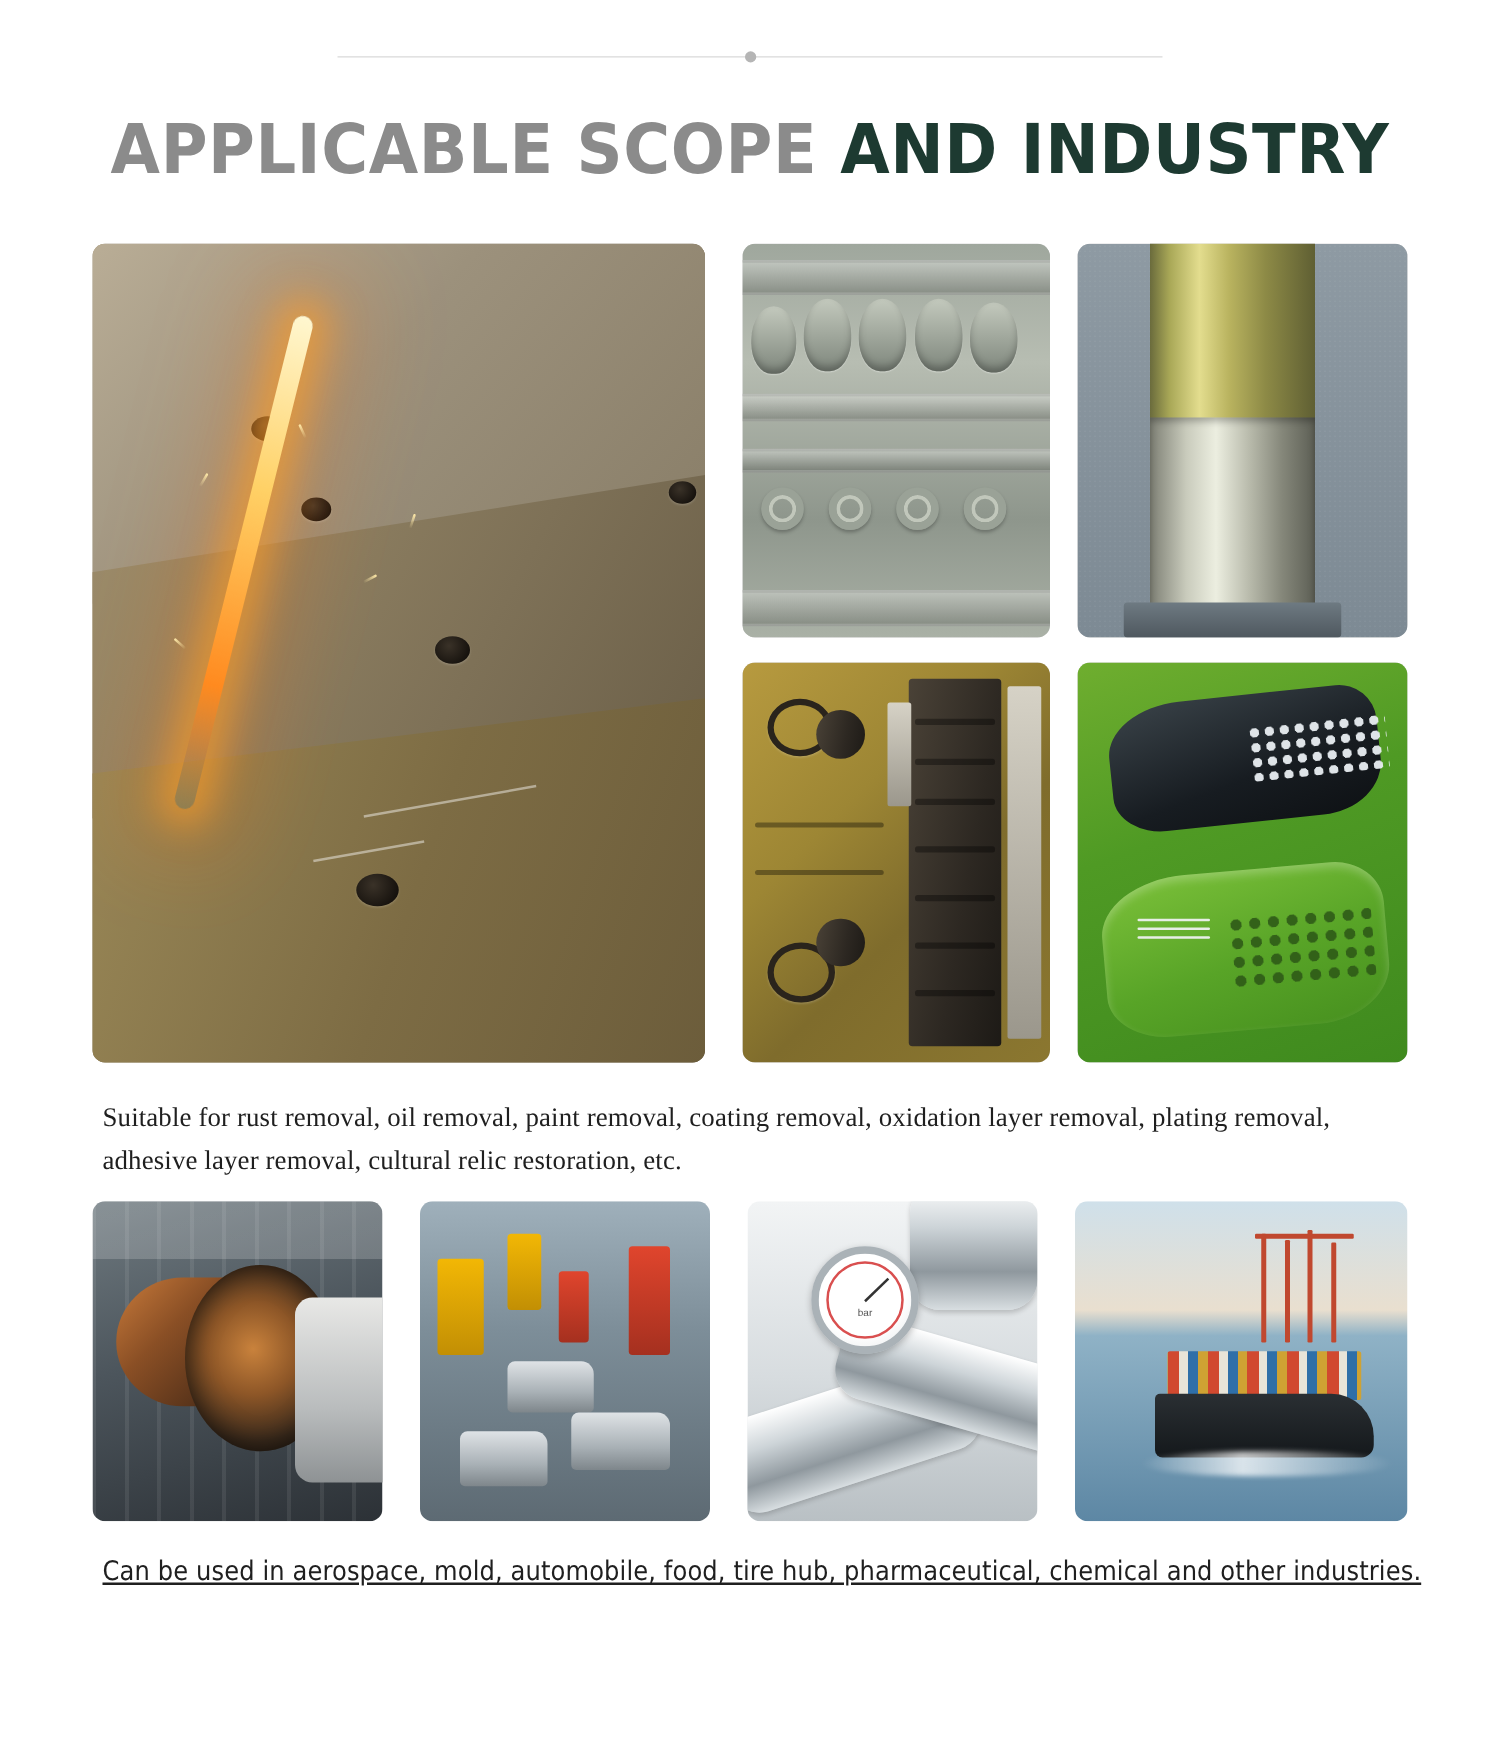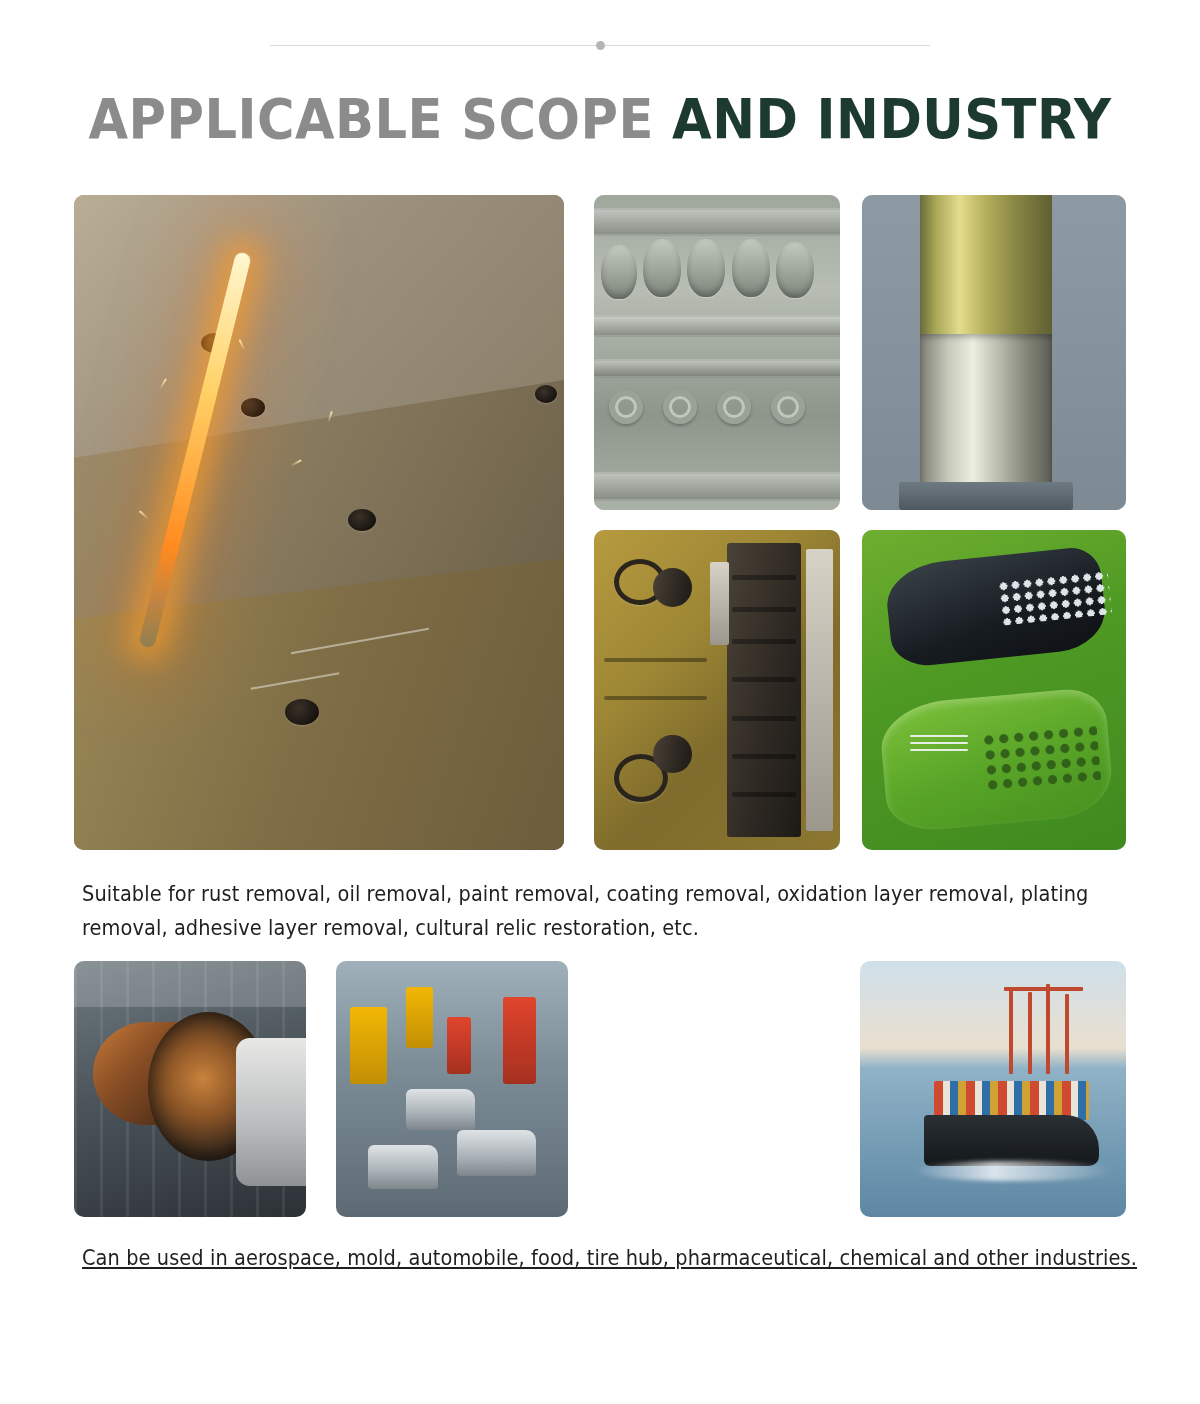--- a/index.html
+++ b/index.html
@@ -261,20 +261,21 @@
   .caption {
     font-family: "DejaVu Sans Condensed", "Liberation Sans", sans-serif;
     font-size: 21.5px;
     line-height: 34px;
     color: #1f1f1f;
     letter-spacing: 0.1px;
   }
   #caption-top {
     margin: 22px 0 0 82px;
     width: 1050px;
+    font-family: Liberation Serif, serif;
   }
   #caption-bottom {
     margin: 24px 0 0 82px;
     width: 1060px;
     text-decoration: underline;
   }
 
   
   .gallery2 {
     position: relative;
@@ -535,20 +536,32 @@
       <div class="robot" style="left:6%;top:18%;width:16%;height:30%;"></div>
       <div class="robot red" style="left:72%;top:14%;width:14%;height:34%;"></div>
       <div class="robot" style="left:30%;top:10%;width:12%;height:24%;"></div>
       <div class="robot red" style="left:48%;top:22%;width:10%;height:22%;"></div>
       <div class="car" style="left:30%;top:50%;width:30%;height:16%;"></div>
       <div class="car" style="left:52%;top:66%;width:34%;height:18%;"></div>
       <div class="car" style="left:14%;top:72%;width:30%;height:17%;"></div>
     </div>
   </div>
 
+  <div class="tile2" id="tile-pipe">
+    <div class="inner">
+      <div class="pipe" style="left:-10%;top:58%;width:90%;height:30%;transform:rotate(-18deg);"></div>
+      <div class="pipe" style="left:30%;top:44%;width:85%;height:26%;transform:rotate(16deg);"></div>
+      <div class="pipe" style="left:56%;top:-6%;width:44%;height:40%;"></div>
+      <div class="gauge">
+        <div class="face"></div>
+        <div class="needle"></div>
+        <div class="bar">bar</div>
+      </div>
+    </div>
+  </div>
 
   <div class="tile2" id="tile-ship">
     <div class="inner">
       <div class="crane" style="left:56%;top:10%;width:4px;height:34%;"></div>
       <div class="crane" style="left:63%;top:12%;width:4px;height:32%;"></div>
       <div class="crane" style="left:70%;top:9%;width:4px;height:35%;"></div>
       <div class="crane" style="left:77%;top:13%;width:4px;height:31%;"></div>
       <div class="crane" style="left:54%;top:10%;width:30%;height:4px;"></div>
       <div class="containers"></div>
       <div class="hull"></div>

